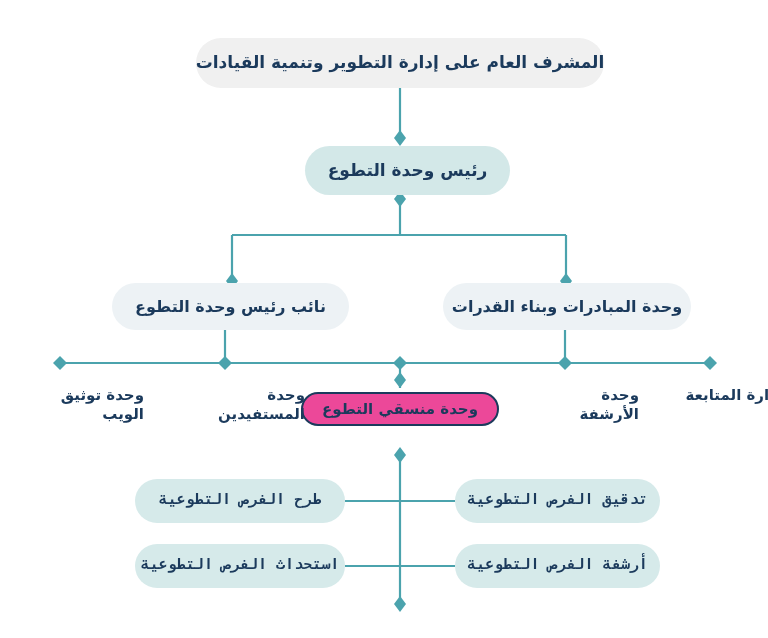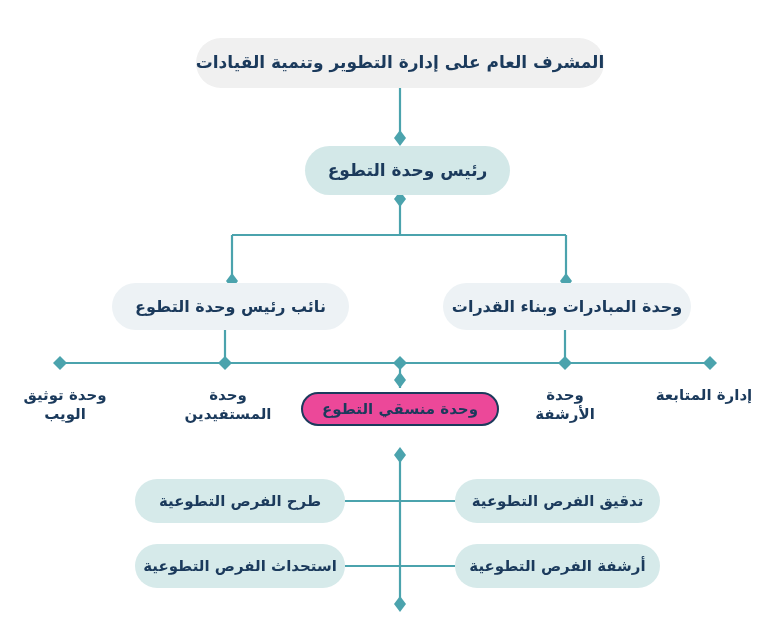--- a/index.html
+++ b/index.html
@@ -55,37 +55,38 @@
   }
   .node-branch {
     background: #EDF2F5;
     font-size: 16px;
     padding: 12px 20px;
   }
   .node-task {
     background: #D6EAEA;
     font-size: 15px;
     padding: 0 20px;
+    font-family: Liberation Mono, monospace;
   }
   .node-highlight {
     background: #ec4899;
     border: 2px solid #1B3A5C;
     font-size: 15px;
     padding: 0 16px;
   }
 
   
   .leaf-label {
     position: absolute;
     color: #1B3A5C;
     font-weight: bold;
     font-size: 15px;
     line-height: 1.28;
-    text-align: center;
     z-index: 2;
+    padding-left: 14px;
   }
 </style>
 </head>
 <body>
 
 <div id="chart">
 
   <svg class="connectors" viewBox="0 0 768 638">
     <g stroke="#4BA3AD" stroke-width="2.2" fill="#4BA3AD">
 

